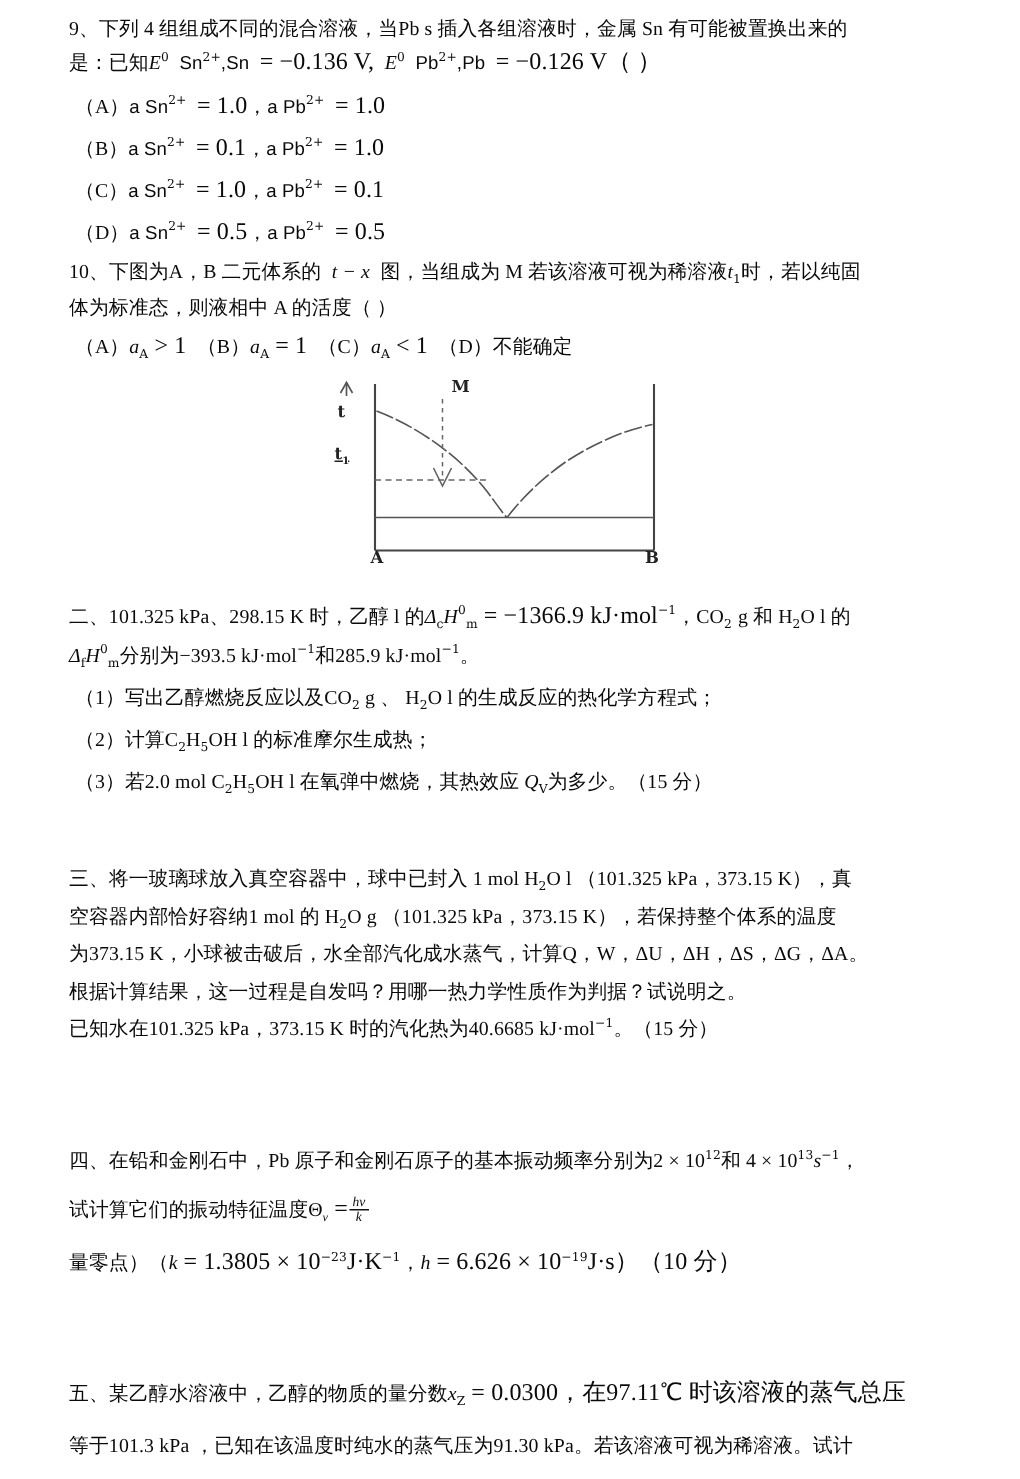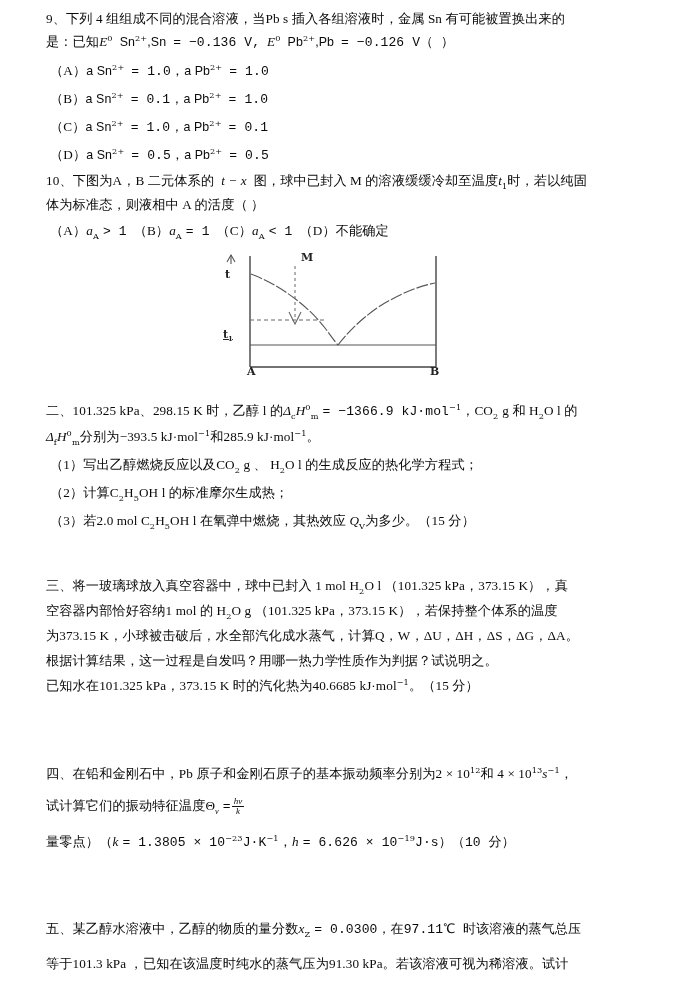--- a/index.html
+++ b/index.html
@@ -29,21 +29,21 @@
     line-height: 17px;
     white-space: nowrap;
     letter-spacing: 0.1px;
   }
   .ind0 { padding-left: 46px; }
   .ind1 { padding-left: 50px; }
 
   
   .mi { font-style: italic; font-family: "Liberation Serif", serif; }
   .mup { font-style: normal; font-family: Liberation Sans, sans-serif; font-size: 12.4px; }
-  .num { font-family: Liberation Mono, monospace; font-size: 13px; font-style: normal; }
+  .num { font-family: Liberation Serif, serif; font-size: 16px; font-style: normal; }
   sup, sub {
     font-size: 0.62em;
     line-height: 0;
     font-style: normal;
     font-family: "DejaVu Serif", serif;
   }
   sup { vertical-align: super; }
   sub { vertical-align: sub; }
   .sp { display: inline-block; width: 4px; }
   .spw { display: inline-block; width: 7px; }
@@ -99,21 +99,21 @@
 
   <div class="line ind1" style="top:118px;">
     <span>（C）</span><span class="mup">a Sn</span><sup>2+</sup><span class="spw"></span><span class="num">= 1.0</span><span>，</span><span class="mup">a Pb</span><sup>2+</sup><span class="spw"></span><span class="num">= 0.1</span>
   </div>
 
   <div class="line ind1" style="top:146px;">
     <span>（D）</span><span class="mup">a Sn</span><sup>2+</sup><span class="spw"></span><span class="num">= 0.5</span><span>，</span><span class="mup">a Pb</span><sup>2+</sup><span class="spw"></span><span class="num">= 0.5</span>
   </div>
 
   <div class="line ind0" style="top:172px;">
-    <span>10、下图为A，B 二元体系的</span><span class="spw"></span><span class="mi">t − x</span><span class="spw"></span><span>图，球中已封入 M 的溶液缓缓冷却至温度</span><span class="mi">t</span><sub>1</sub><span>时，若以纯固</span>
+    <span>10、下图为A，B 二元体系的</span><span class="spw"></span><span class="mi">t − x</span><span class="spw"></span><span>图，当组成为 M 若该溶液可视为稀溶液</span><span class="mi">t</span><sub>1</sub><span>时，若以纯固</span>
   </div>
 
   <div class="line ind0" style="top:196px;">
     <span>体为标准态，则液相中 A 的活度（ ）</span>
   </div>
 
   <div class="line ind1" style="top:222px;">
     <span>（A）</span><span class="mi">a</span><sub>A</sub><span class="sp"></span><span class="num">&gt; 1</span><span class="spw"></span><span>（B）</span><span class="mi">a</span><sub>A</sub><span class="sp"></span><span class="num">= 1</span><span class="spw"></span><span>（C）</span><span class="mi">a</span><sub>A</sub><span class="sp"></span><span class="num">&lt; 1</span><span class="spw"></span><span>（D）不能确定</span>
   </div>
 
@@ -132,21 +132,21 @@
 
       <line x1="90" y1="16" x2="90" y2="68" stroke="#666" stroke-width="1" stroke-dasharray="3 3"></line>
       <path d="M84,62 L90,74 L96,62" fill="none" stroke="#666" stroke-width="1.1"></path>
 
       <line x1="45" y1="70" x2="120" y2="70" stroke="#666" stroke-width="1" stroke-dasharray="4 3"></line>
 
       <path d="M22,12 L26,5 L30,12" fill="none" stroke="#555" stroke-width="1.1"></path>
       <line x1="26" y1="5" x2="26" y2="14" stroke="#555" stroke-width="1.1"></line>
     </svg>
     <span class="dg-label" style="left:20px; top:18px; font-weight:bold;">t</span>
-    <span class="dg-label" style="left:18px; top:78px; font-weight:bold;text-decoration:underline;"><span>t</span><sub>1</sub></span>
+    <span class="dg-label" style="left:18px; top:46px; font-weight:bold;text-decoration:underline;"><span>t</span><sub>1</sub></span>
     <span class="dg-label" style="left:96px; top:1px; font-weight:bold;">M</span>
     <span class="dg-label" style="left:42px; top:115px; font-weight:bold;">A</span>
     <span class="dg-label" style="left:225px; top:115px; font-weight:bold;">B</span>
   </div>
 
   <div class="line ind0" style="top:402px;">
     <span>二、101.325 kPa、298.15 K 时，乙醇 l 的</span><span class="mi">Δ</span><sub>c</sub><span class="mi">H</span><sup>0</sup><sub>m</sub><span class="sp"></span><span class="num">= −1366.9 kJ·mol</span><sup>−1</sup><span>，CO</span><sub>2</sub><span class="sp"></span><span>g 和 H</span><sub>2</sub><span>O l 的</span>
   </div>
 
   <div class="line ind0" style="top:428px;">

